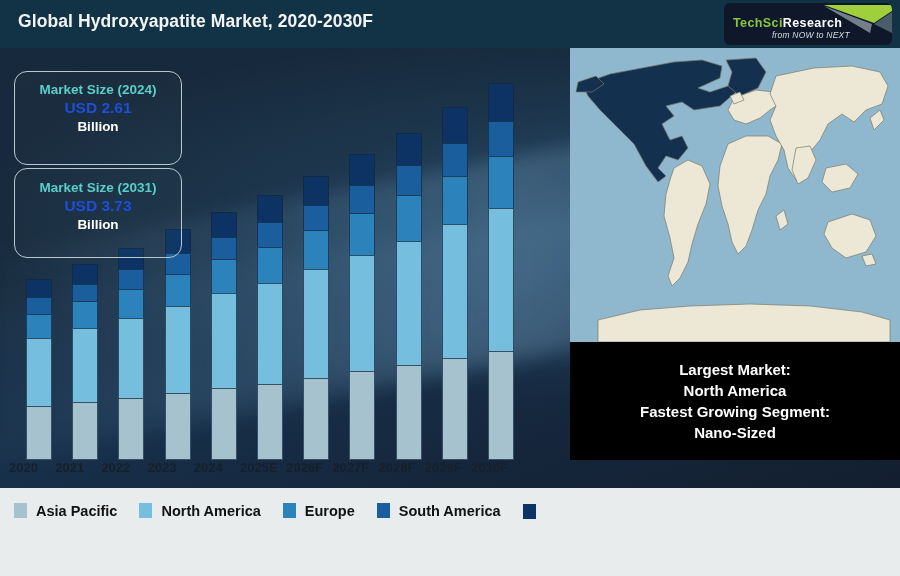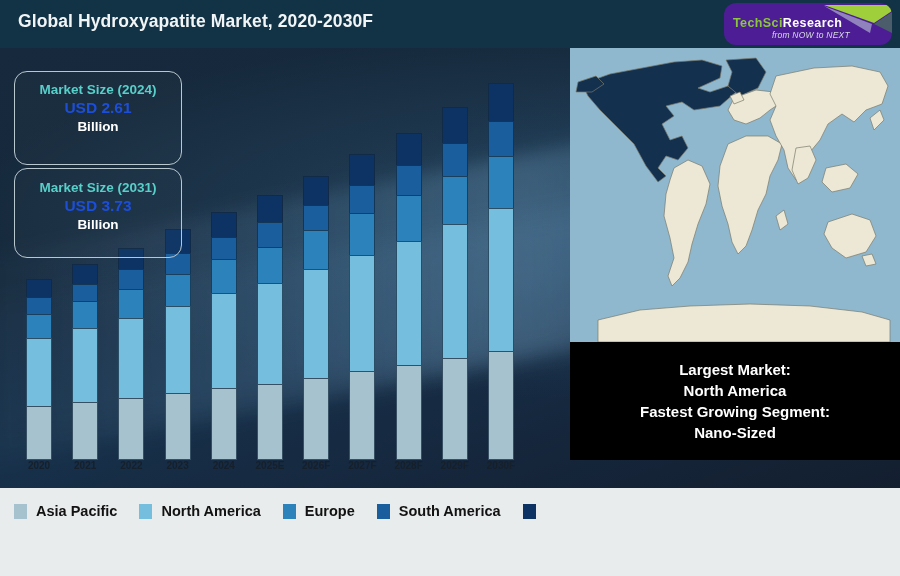--- a/index.html
+++ b/index.html
@@ -3,21 +3,21 @@
 <meta charset="utf-8">
 <style>
   html,body{margin:0;padding:0;background:#e9ecec;}
   body{font-family:"Liberation Sans",sans-serif;}
   #page{position:relative;width:900px;height:576px;overflow:hidden;background:#e9ecec;}
 
   
   .header{position:absolute;left:0;top:0;width:900px;height:48px;background:#123245;}
   .header-title{position:absolute;left:18px;top:11px;font-size:17.5px;font-weight:bold;color:#f2f5f6;letter-spacing:.1px;}
 
-  .logo{position:absolute;right:8px;top:3px;width:168px;height:42px;background:#4c1d95;border-radius:12px;overflow:hidden;}
+  .logo{position:absolute;right:8px;top:3px;width:168px;height:42px;background:#0f172a;border-radius:6px;overflow:hidden;}
   .logo-swoosh{position:absolute;right:0;top:0;width:100%;height:100%;}
   .logo-txt{position:absolute;left:9px;top:13px;font-size:12.5px;font-weight:bold;letter-spacing:.4px;}
   .logo-tech{color:#8cc63f;}
   .logo-res{color:#ffffff;}
   .logo-tag{position:absolute;left:48px;top:27px;font-size:8.5px;font-style:italic;color:#d8dde0;letter-spacing:.2px;}
 
   
   .panel{position:absolute;left:0;top:48px;width:900px;height:440px;
          background:
            radial-gradient(120% 70% at 68% 38%, rgba(70,130,170,.30) 0%, rgba(70,130,170,0) 60%),
@@ -41,35 +41,35 @@
   #box-cagr{left:196px;top:71px;width:159px;height:83px;padding-top:9px;}
   #box-2030{left:14px;top:168px;width:166px;height:78px;padding-top:10px;}
 
   
   .chart{position:absolute;left:0;top:48px;width:570px;height:412px;}
   .bar{position:absolute;bottom:0;width:26px;}
   .seg{width:100%;box-sizing:border-box;border:1px solid rgba(18,40,62,.75);border-bottom:none;}
   .seg:last-child{border-bottom:1px solid rgba(18,40,62,.75);}
 
   .xaxis{position:absolute;left:0;top:460px;width:570px;height:26px;}
-  .xlab{position:absolute;top:0;width:60px;text-align:center;font-size:10px;font-weight:bold;color:#16202b;}
+  .xlab{position:absolute;top:0;width:60px;text-align:left;font-size:13px;font-weight:bold;color:#16202b;}
 
   
   .map{position:absolute;left:570px;top:48px;width:330px;height:294px;background:#8fb8cf;overflow:hidden;}
   .map svg{display:block;width:100%;height:100%;}
 
   
   .callout{position:absolute;left:570px;top:342px;width:330px;height:118px;background:#000;
            display:flex;flex-direction:column;align-items:center;justify-content:center;}
   .callout div{color:#fff;font-size:15px;font-weight:bold;line-height:21px;text-align:center;}
 
   
   .legend{position:absolute;left:0;top:488px;width:900px;height:46px;background:#e9ecec;
           display:flex;align-items:center;padding-left:14px;box-sizing:border-box;}
-  .leg-item{display:flex;align-items:center;margin-right:22px;}
+  .leg-item{display:flex;margin-right:22px;}
   .leg-sw{width:13px;height:15px;margin-right:9px;}
   .leg-lab{font-size:14.5px;font-weight:bold;color:#121212;}
 
   
   .footer{position:absolute;left:0;top:546px;width:900px;height:30px;background:#11293c;}
   .foot-l{position:absolute;left:58px;top:8px;font-size:11px;font-style:italic;font-weight:bold;color:#fff;}
   .foot-r{position:absolute;right:42px;top:8px;font-size:11px;font-style:italic;font-weight:bold;color:#fff;}
 </style>
 </head>
 <body>

